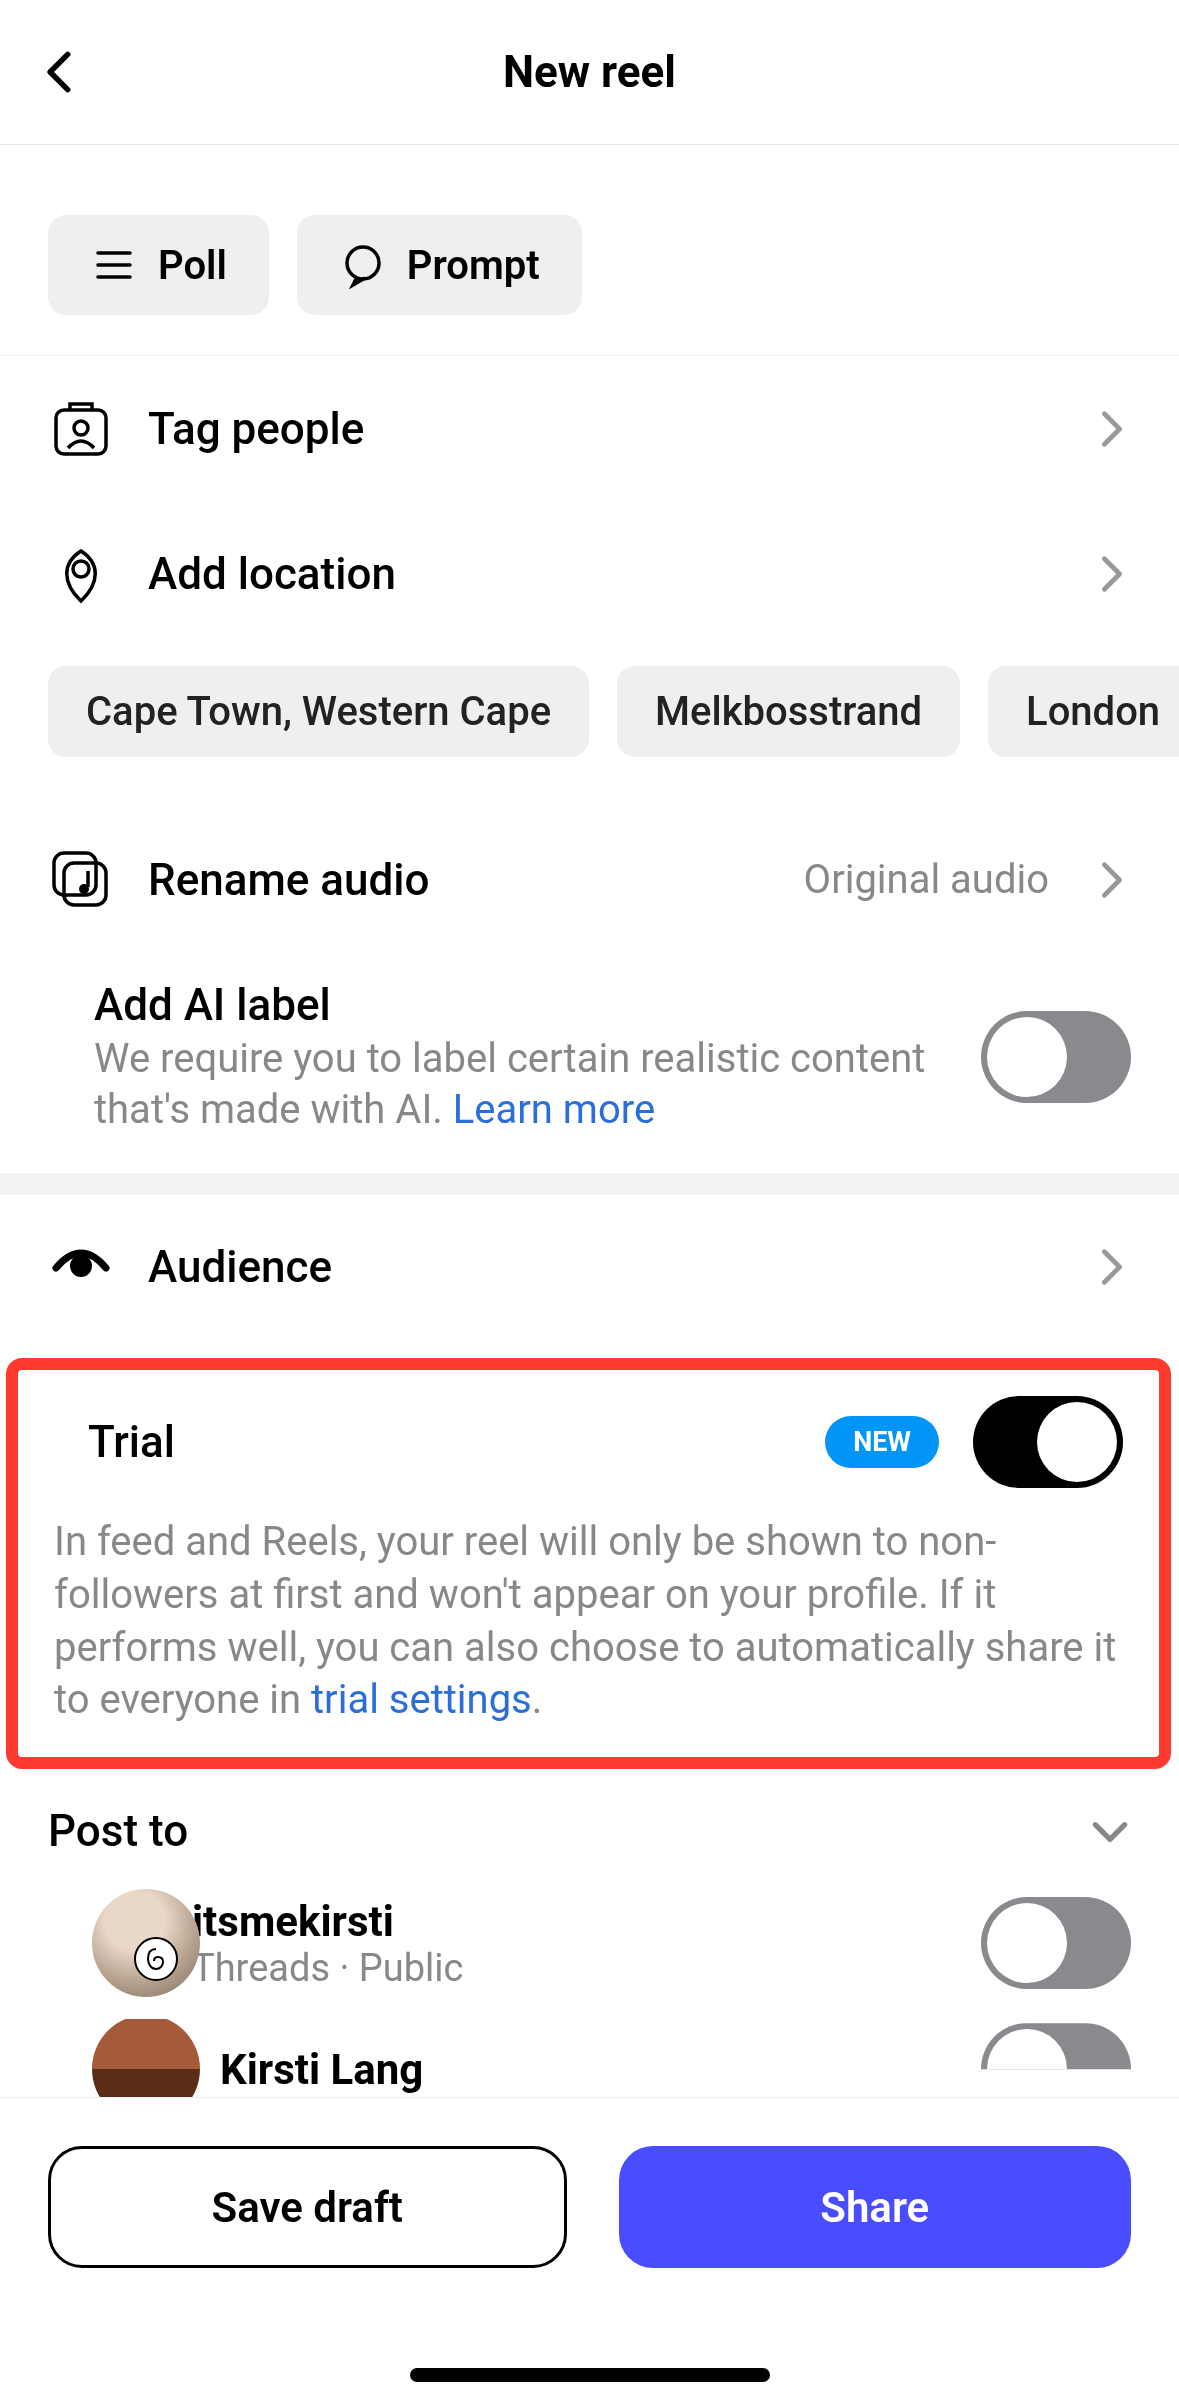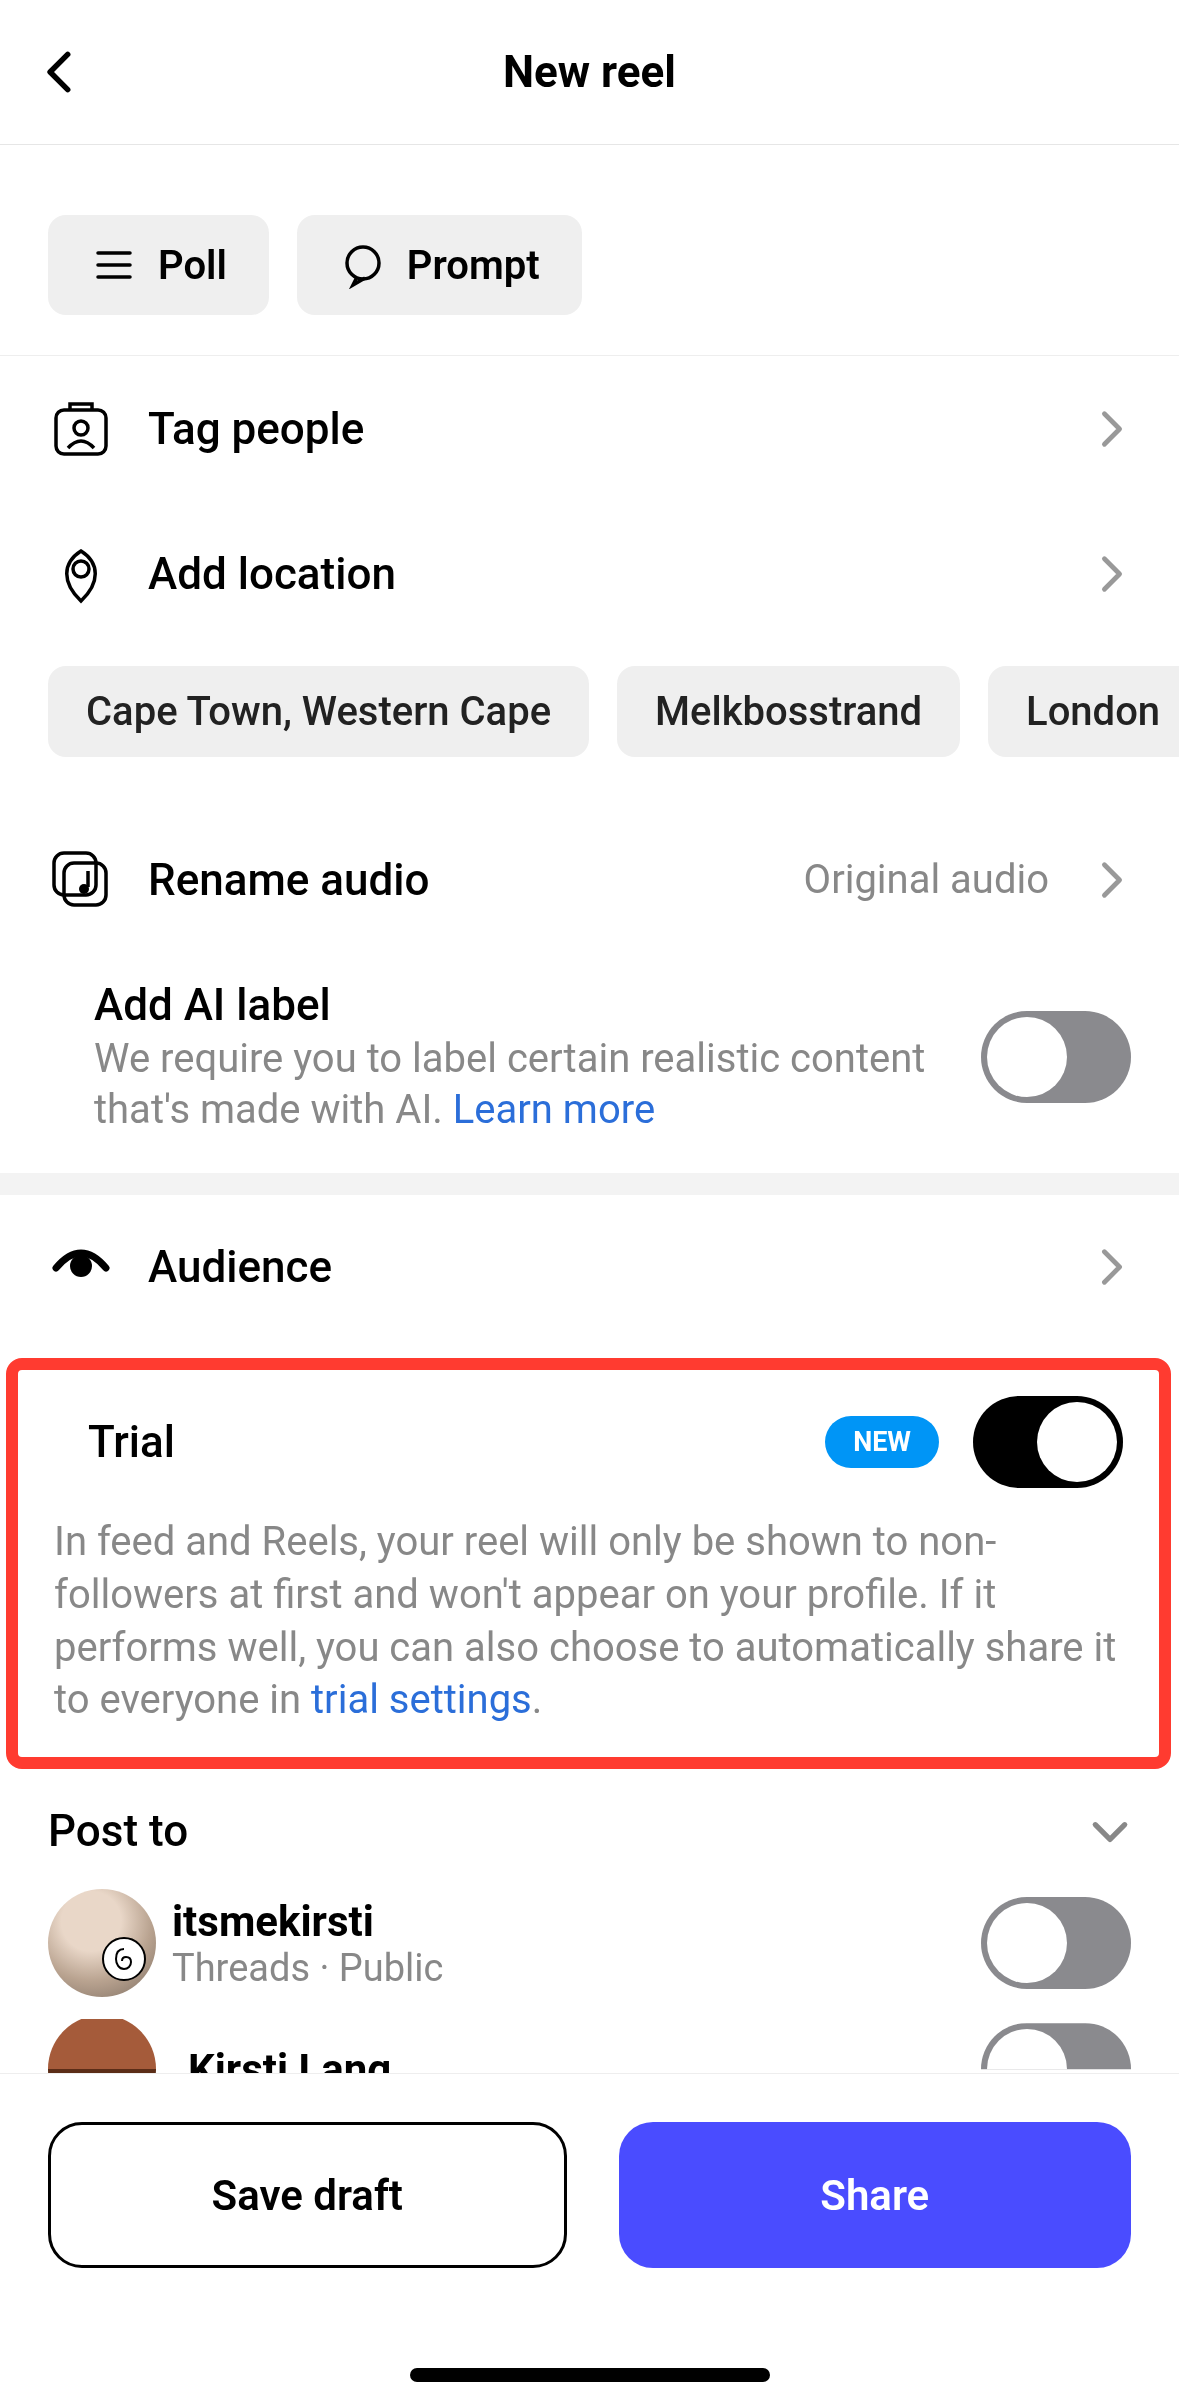--- a/index.html
+++ b/index.html
@@ -52,32 +52,32 @@
   .trial-head { display: flex; align-items: center; gap: 34px; }
   .trial-label { font-size: 44px; font-weight: 500; flex: 1; }
   .badge-new { background: #0095f6; color: #fff; font-size: 27px; font-weight: 700; padding: 10px 28px; border-radius: 40px; }
   .trial-desc { font-size: 40px; color: #888; line-height: 1.32; margin-top: 28px; }
   .trial-desc .link { color: #2b6ed9; }
 
   
   .postto-head { display:flex; align-items:center; justify-content:space-between; padding: 30px 48px 10px; }
   .postto-head .lbl { font-size: 44px; font-weight: 500; }
 
-  .acct-row { display: flex; align-items: center; padding: 22px 48px; gap: 32px; }
+  .acct-row { display: flex; align-items: center; padding: 22px 48px; gap: 20px; margin-left: 44px; }
   .avatar { width: 108px; height: 108px; border-radius: 54px; background: #ccc; position: relative; flex-shrink:0; overflow:hidden; }
   .avatar.p1 { background: radial-gradient(circle at 40% 30%, #e9d7c8 0 30%, #b9a390 60%, #7a6b5f 100%); }
   .avatar.p2 { background: linear-gradient(#a55b3a 0 50%, #5b2d17 50% 100%); }
   .threads-badge { position:absolute; right:-6px; bottom:-6px; width:44px; height:44px; background:#fff; border:2px solid #000; border-radius:50%; display:flex; align-items:center; justify-content:center; }
   .acct-text { flex:1; }
   .acct-name { font-size: 42px; font-weight: 700; }
   .acct-sub { font-size: 38px; color: #888; }
 
   
   .bottom { border-top: 1px solid #eee; padding: 48px 48px 30px; display: flex; gap: 52px; align-items:center; background:#fff; }
-  .btn { flex: 1; height: 146px; border-radius: 34px; font-size: 42px; font-weight: 600; display: flex; align-items: center; justify-content: center; }
+  .btn { flex: 1; height: 122px; border-radius: 34px; font-size: 42px; font-weight: 600; display: flex; align-items: center; justify-content: center; }
   .btn.outline { border: 3px solid #000; background: #fff; color: #000; }
   .btn.primary { background: #4a4cff; color: #fff; border: none; }
 
   .home-indicator { width: 360px; height: 14px; background: #000; border-radius: 8px; margin: 70px auto 24px; }
 
   
   .stroke { stroke:#000; stroke-width:3.5; fill:none; }
 </style>
 </head>
 <body>

